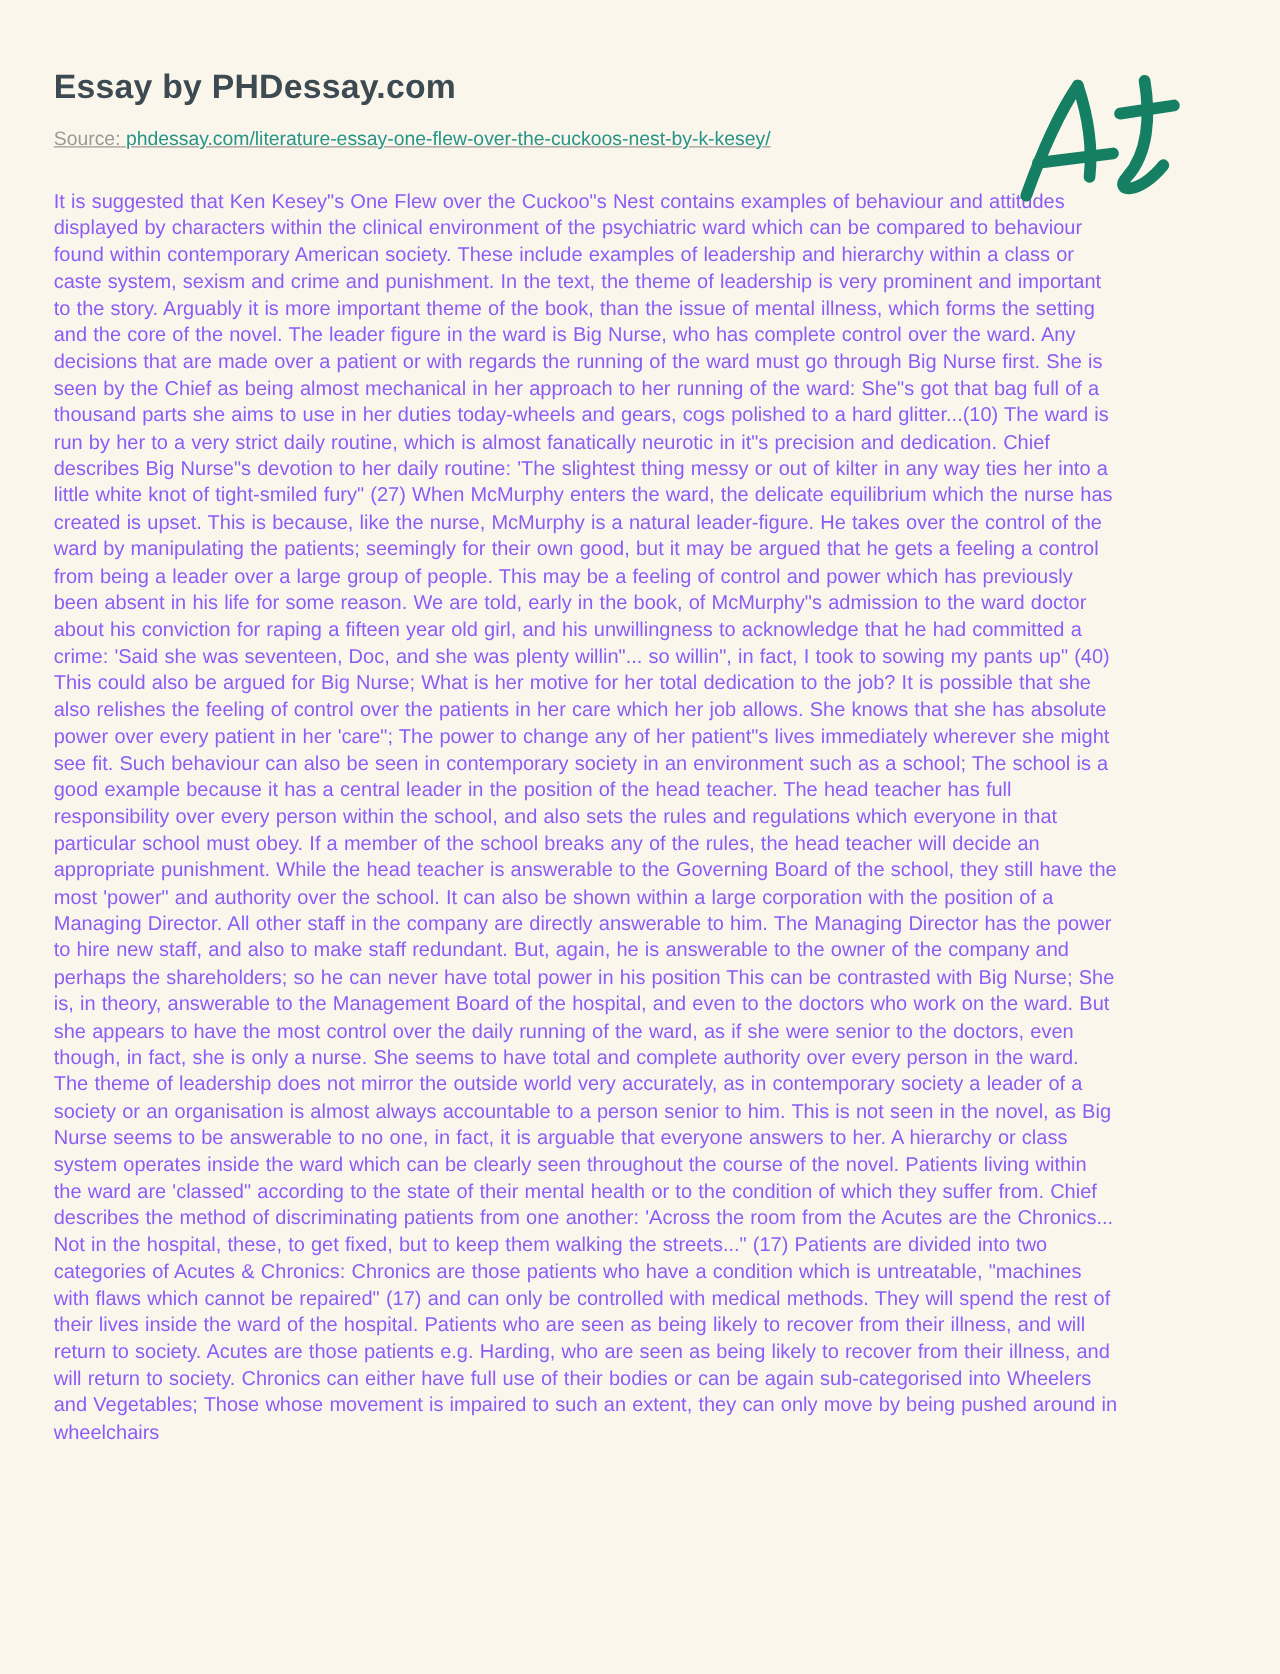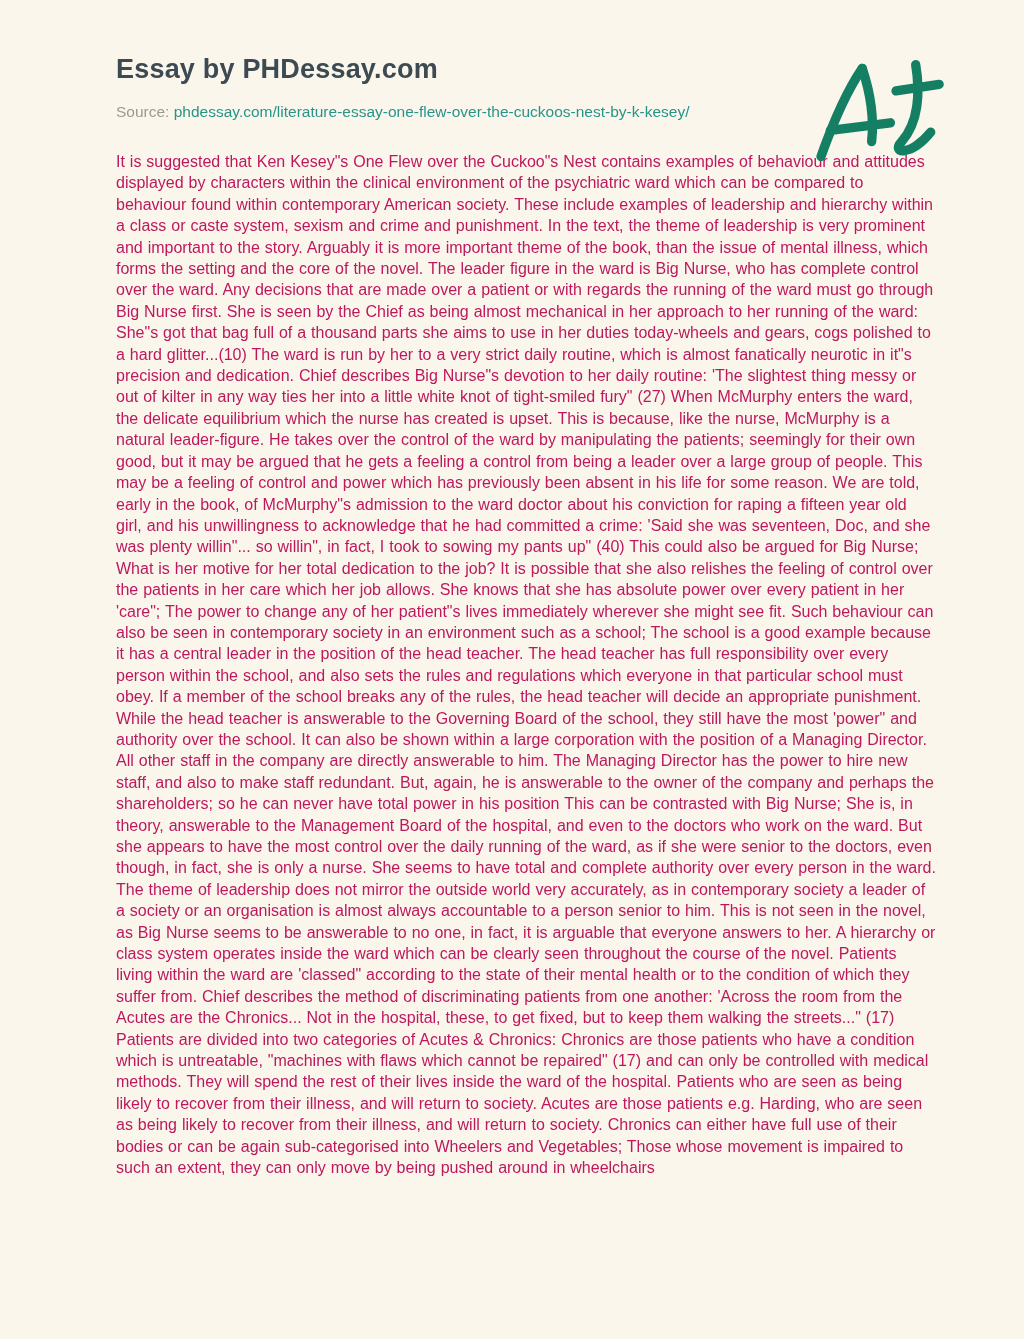--- a/index.html
+++ b/index.html
@@ -11,36 +11,37 @@
     height: 1339px;
     overflow: hidden;
     background: #faf6ec;
     font-family: "Liberation Sans", sans-serif;
   }
   .page {
     position: relative;
     width: 1024px;
     height: 1339px;
     box-sizing: border-box;
-    padding: 48px 88px 0 116px;
+    padding: 48px 88px 0 43px;
   }
   .site-header {
     position: relative;
   }
   .site-title {
     font-size: 27px;
     font-weight: 700;
     color: #3d4a52;
     letter-spacing: 0.2px;
     margin: 6px 0 0 0;
   }
   .source-line {
     margin-top: 18px;
     font-size: 15.5px;
     color: #9a9a94;
+    text-decoration: underline;
   }
   .source-line a {
     color: #279488;
     text-decoration: none;
   }
   .logo {
     position: absolute;
     top: -2px;
     right: -20px;
     width: 150px;
@@ -52,21 +53,21 @@
     line-height: 44px;
     font-weight: 700;
     color: #212327;
     letter-spacing: 0.2px;
     max-width: 860px;
   }
   .essay-body {
     margin-top: 30px;
     font-size: 16px;
     line-height: 21.4px;
-    color: #be185d;
+    color: #8b5cf6;
     max-width: 852px;
     text-align: left;
     word-spacing: 0.5px;
   }
 </style>
 </head>
 <body>
 
 <div class="page">
 

